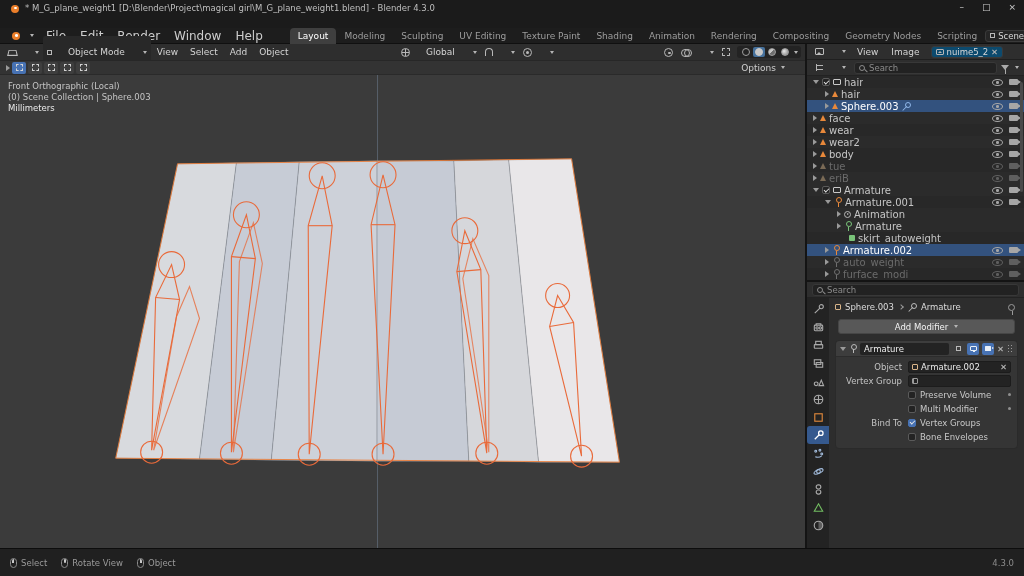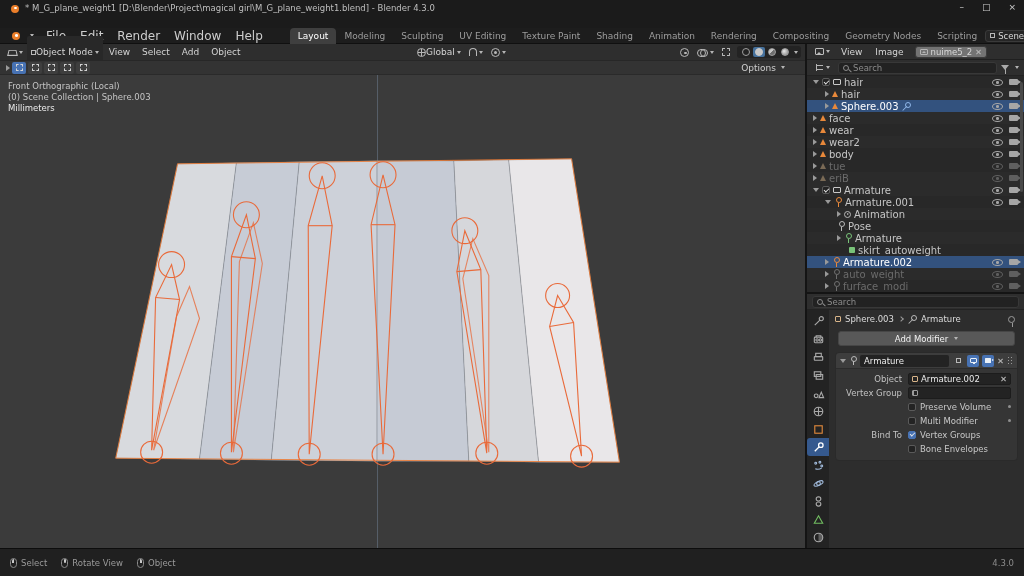--- a/index.html
+++ b/index.html
@@ -35,21 +35,21 @@
   .i-search{width:6px;height:6px;border:1.2px solid #8b8b8b;border-radius:50%;position:relative;flex:0 0 auto}
   .i-search::after{content:"";position:absolute;width:3.5px;height:1.2px;background:#8b8b8b;transform:rotate(45deg);right:-3px;bottom:-1.5px}
   .in-sq{width:5px;height:5px;border:1px solid #b9b9b9;flex:0 0 auto}
 
   
   .main{flex:1;display:flex;min-height:0}
   .viewport{width:807px;display:flex;flex-direction:column;border-right:2px solid #141414;background:#3b3b3b;flex:0 0 auto}
   .vp-header{height:16px;background:#2e2e2e;display:flex;align-items:center;padding:0 4px;color:#d4d4d4;flex:0 0 auto}
   .vp-menu{padding:0 6px;font-size:9px;color:#d4d4d4;white-space:nowrap}
   .flex-sp{flex:1}
-  .hbtn{display:flex;align-items:center;gap:0;padding:16px 4px;height:14px;border-radius:2px;font-size:9px;color:#d4d4d4;flex:0 0 auto}
+  .hbtn{display:flex;align-items:center;gap:16px;padding:16px 4px;height:14px;border-radius:2px;font-size:9px;color:#d4d4d4;flex:0 0 auto}
   .hbtn.field{background:#282828}
   .ed-icon{width:9px;height:7px;border:1px solid #bdbdbd;transform:perspective(12px) rotateX(35deg);flex:0 0 auto}
   .ed-icon2{width:9px;height:7px;border:1px solid #bdbdbd;border-radius:1px;position:relative;flex:0 0 auto}
   .ed-icon2::after{content:"";position:absolute;left:1px;bottom:0.5px;border-left:2px solid transparent;border-right:2px solid transparent;border-bottom:2.5px solid #bdbdbd}
   .i-globe{width:9px;height:9px;border-radius:50%;border:1px solid #b9b9b9;position:relative;flex:0 0 auto}
   .i-globe::after{content:"";position:absolute;left:0;right:0;top:3.2px;height:1px;background:#b9b9b9}
   .i-globe::before{content:"";position:absolute;left:3.2px;top:0;bottom:0;width:1px;background:#b9b9b9}
   .i-magnet{width:8px;height:8px;border:1.5px solid #b9b9b9;border-top:none;border-radius:0 0 4px 4px;transform:rotate(180deg);flex:0 0 auto}
   .i-prop{width:9px;height:9px;border-radius:50%;border:1px solid #b9b9b9;display:flex;align-items:center;justify-content:center;flex:0 0 auto}
   .i-prop::after{content:"";width:3px;height:3px;border-radius:50%;background:#b9b9b9}
@@ -74,21 +74,21 @@
   .options{margin-left:auto;margin-right:14px;display:flex;align-items:center;gap:3px;color:#d0d0d0;font-size:9px}
 
   .vp-canvas{position:relative;flex:1;min-height:0}
   .scene{position:absolute;inset:0;width:100%;height:100%}
   .vp-overlay{position:absolute;top:6px;left:8px;color:#c5c5c5;font-size:8.5px;line-height:11px}
   .vp-overlay .l3{color:#eaeaea}
 
   
   .rightcol{flex:1;display:flex;flex-direction:column;min-width:0;background:#282828}
   .ie-header{height:16px;background:#2e2e2e;display:flex;align-items:center;gap:1px;padding:0 4px;color:#d0d0d0;border-bottom:1px solid #1f1f1f;flex:0 0 auto}
-  .ie-name{display:flex;align-items:center;gap:3px;background:#737373;border:1px solid #3a3a3a;border-radius:3px;height:12px;padding:0 4px;color:#d8d8d8;font-size:8.5px;margin-left:4px}
+  .ie-name{display:flex;align-items:center;gap:3px;background:#0c4a6e;border:1px solid #3a3a3a;border-radius:3px;height:12px;padding:0 4px;color:#d8d8d8;font-size:8.5px;margin-left:4px}
   .i-img{width:8px;height:6px;border:1px solid #b5b5b5;border-radius:1px;position:relative;flex:0 0 auto}
   .i-img::after{content:"";position:absolute;left:1px;bottom:0.5px;border-left:2px solid transparent;border-right:2px solid transparent;border-bottom:2.5px solid #b5b5b5}
 
   .outliner{flex:0 0 auto;background:#282828;border-bottom:2px solid #141414;position:relative}
   .ol-header{height:16px;background:#2e2e2e;display:flex;align-items:center;gap:4px;padding:0 5px;border-bottom:1px solid #222}
   .i-tree{width:8px;height:7px;border-left:1px solid #b5b5b5;position:relative;flex:0 0 auto}
   .i-tree::before{content:"";position:absolute;left:0;top:1px;width:6px;height:1px;background:#b5b5b5}
   .i-tree::after{content:"";position:absolute;left:0;bottom:1px;width:6px;height:1px;background:#b5b5b5}
   .i-funnel{width:0;height:0;border-left:4px solid transparent;border-right:4px solid transparent;border-top:5px solid #ababab;position:relative;flex:0 0 auto}
   .i-funnel::after{content:"";position:absolute;left:-0.5px;top:-1px;width:1px;height:5px;background:#ababab}
@@ -478,25 +478,20 @@
               <span class="sp"></span>
               <span class="i-eye"></span>
               <span class="i-cam"></span>
           </div>
           <div class="orow alt d2">
             <span class="tri-r"></span>
               <span class="i-anim"></span>
               <span class="lbl">Animation</span>
               <span class="sp"></span>
           </div>
-          <div class="orow d2">
-            <span class="i-arm gray"></span>
-              <span class="lbl">Pose</span>
-              <span class="sp"></span>
-          </div>
           <div class="orow alt d2">
             <span class="tri-r"></span>
               <span class="i-arm green"></span>
               <span class="lbl">Armature</span>
               <span class="sp"></span>
           </div>
           <div class="orow d3">
             <span class="i-vgx"></span>
               <span class="lbl">skirt_autoweight</span>
               <span class="sp"></span>

